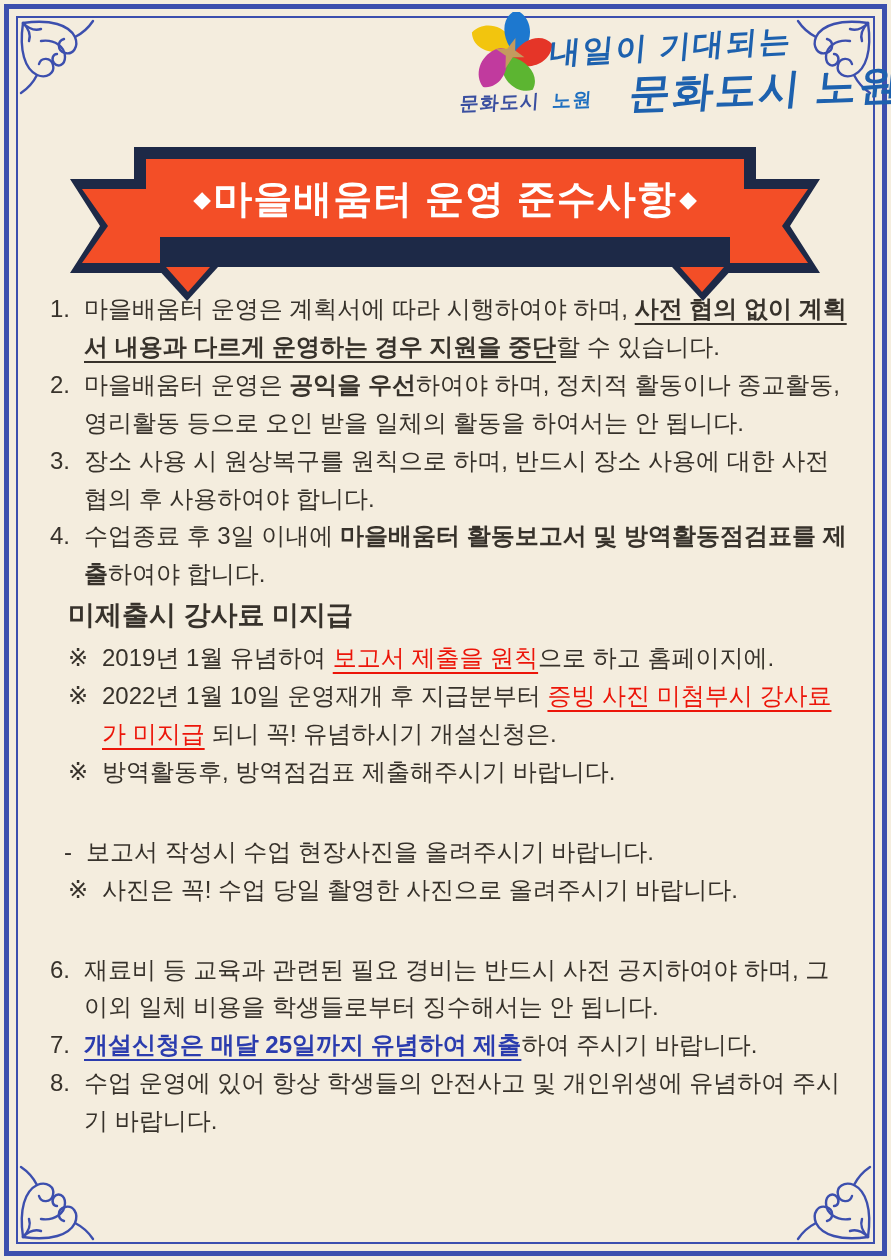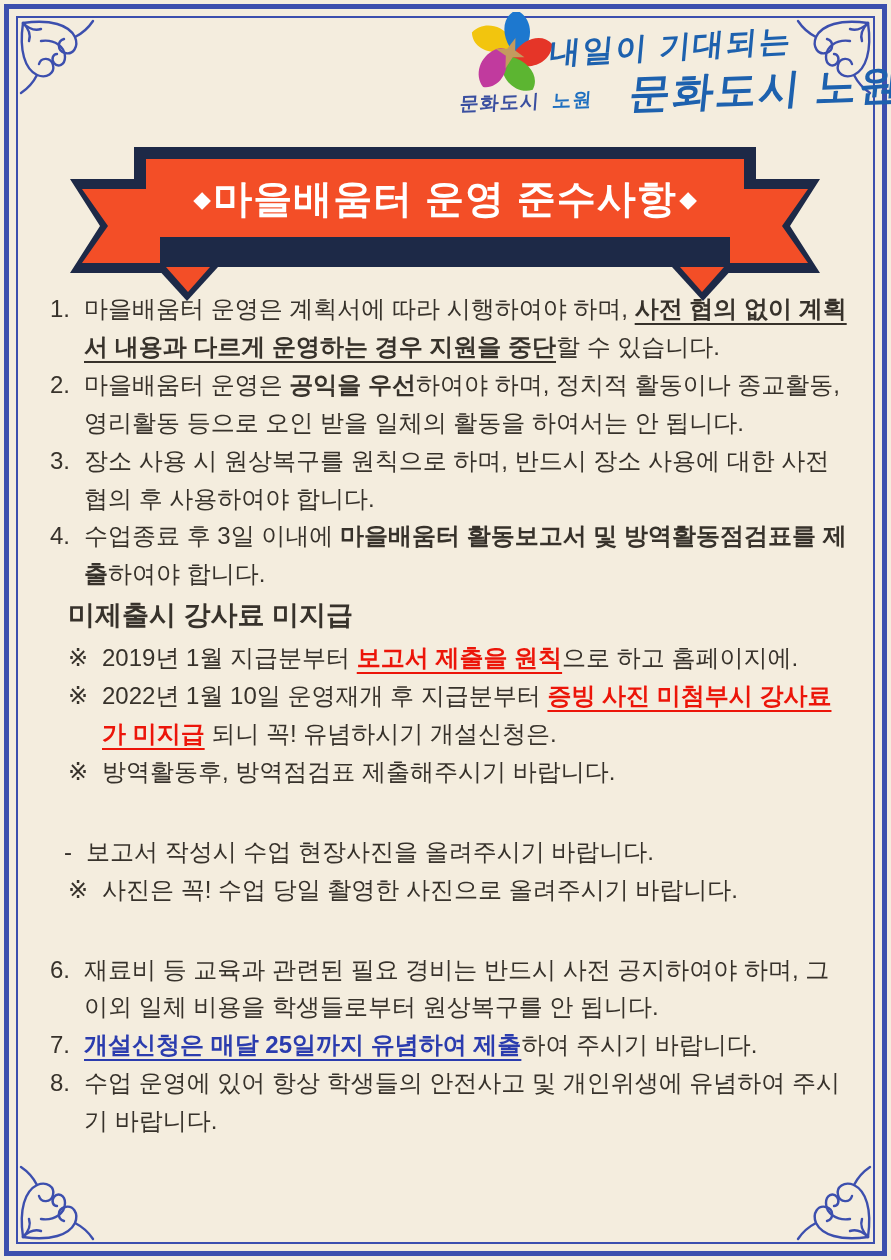--- a/index.html
+++ b/index.html
@@ -59,21 +59,21 @@
   .rule.heading .marker{flex:0 0 0px;}
   .spacer{height:42px;}
 
   .seg-plain{}
   .seg-bold{font-weight:800;}
   .seg-bold-underline{
     font-weight:800;text-decoration:underline;
     text-decoration-thickness:2px;text-underline-offset:6px;
   }
   .seg-red-bold-underline{
-    color:var(--red,#ec1509);font-weight:700;text-decoration:underline;
+    color:var(--red,#ec1509);font-weight:400;text-decoration:underline;
     text-decoration-thickness:2px;text-underline-offset:6px;
   }
   .seg-blue-bold-underline{
     color:var(--blue,#2b3cae);font-weight:800;text-decoration:underline;
     text-decoration-thickness:2px;text-underline-offset:6px;
   }
 </style>
 </head>
 <body>
 
@@ -170,21 +170,21 @@
       <div class="rule num">
         <span class="marker">4.</span>
         <span class="content"><span class="seg-plain">수업종료 후 3일 이내에 </span><span class="seg-bold">마을배움터 활동보고서 및 방역활동점검표를 제출</span><span class="seg-plain">하여야 합니다.</span></span>
       </div>
       <div class="rule heading">
         <span class="marker"></span>
         <span class="content"><span class="seg-bold">미제출시 강사료 미지급</span></span>
       </div>
       <div class="rule note">
         <span class="marker">※</span>
-        <span class="content"><span class="seg-plain">2019년 1월 지급분부터 </span><span class="seg-red-bold-underline">보고서 제출을 원칙</span><span class="seg-plain">으로 하고 홈페이지에.</span></span>
+        <span class="content"><span class="seg-plain">2019년 1월 유념하여 </span><span class="seg-red-bold-underline">보고서 제출을 원칙</span><span class="seg-plain">으로 하고 홈페이지에.</span></span>
       </div>
       <div class="rule note">
         <span class="marker">※</span>
         <span class="content"><span class="seg-plain">2022년 1월 10일 운영재개 후 지급분부터 </span><span class="seg-red-bold-underline">증빙 사진 미첨부시 강사료가 미지급</span><span class="seg-plain"> 되니 꼭! 유념하시기 개설신청은.</span></span>
       </div>
       <div class="rule note">
         <span class="marker">※</span>
         <span class="content"><span class="seg-plain">방역활동후, 방역점검표 제출해주시기 바랍니다.</span></span>
       </div>
       <div class="spacer"></div>
@@ -192,21 +192,21 @@
         <span class="marker">-</span>
         <span class="content"><span class="seg-plain">보고서 작성시 수업 현장사진을 올려주시기 바랍니다.</span></span>
       </div>
       <div class="rule note">
         <span class="marker">※</span>
         <span class="content"><span class="seg-plain">사진은 꼭! 수업 당일 촬영한 사진으로 올려주시기 바랍니다.</span></span>
       </div>
       <div class="spacer"></div>
       <div class="rule num">
         <span class="marker">6.</span>
-        <span class="content"><span class="seg-plain">재료비 등 교육과 관련된 필요 경비는 반드시 사전 공지하여야 하며, 그 이외 일체 비용을 학생들로부터 원상복구를 안 됩니다.</span></span>
+        <span class="content"><span class="seg-plain">재료비 등 교육과 관련된 필요 경비는 반드시 사전 공지하여야 하며, 그 이외 일체 비용을 학생들로부터 징수해서는 안 됩니다.</span></span>
       </div>
       <div class="rule num">
         <span class="marker">7.</span>
         <span class="content"><span class="seg-blue-bold-underline">개설신청은 매달 25일까지 유념하여 제출</span><span class="seg-plain">하여 주시기 바랍니다.</span></span>
       </div>
       <div class="rule num">
         <span class="marker">8.</span>
         <span class="content"><span class="seg-plain">수업 운영에 있어 항상 학생들의 안전사고 및 개인위생에 유념하여 주시기 바랍니다.</span></span>
       </div>
     </div>

